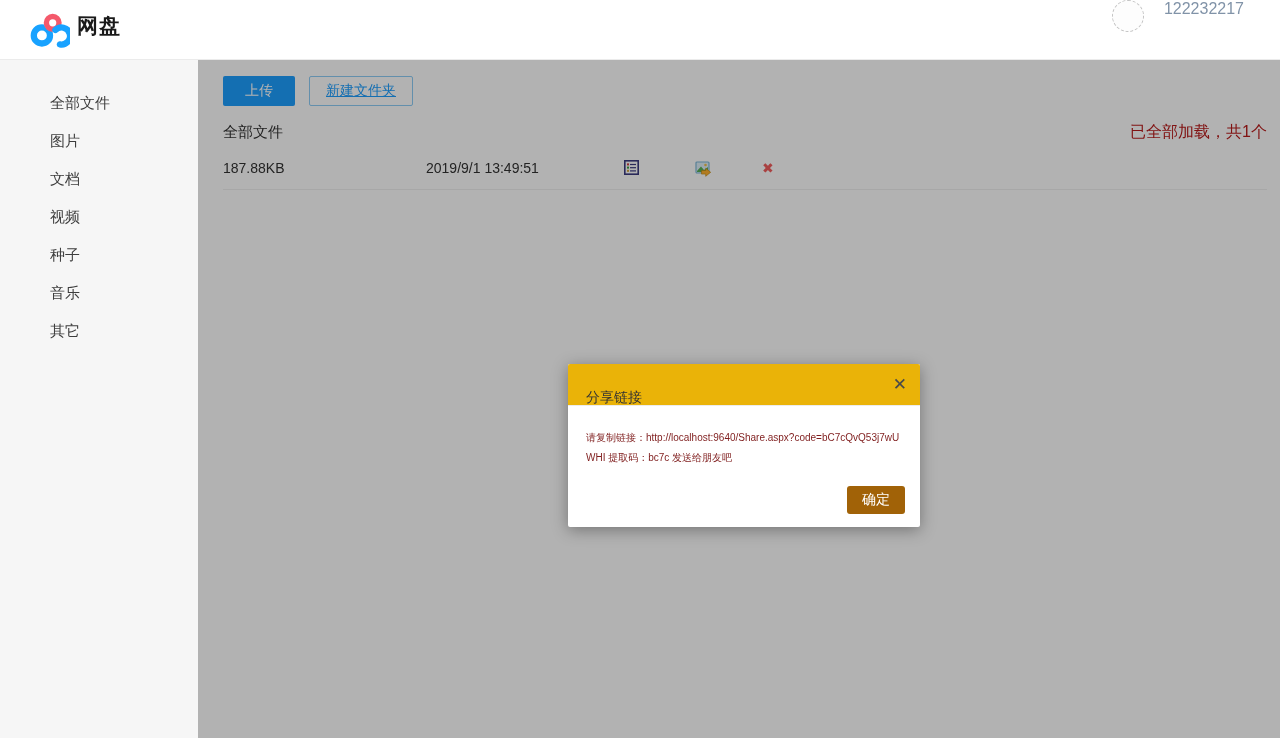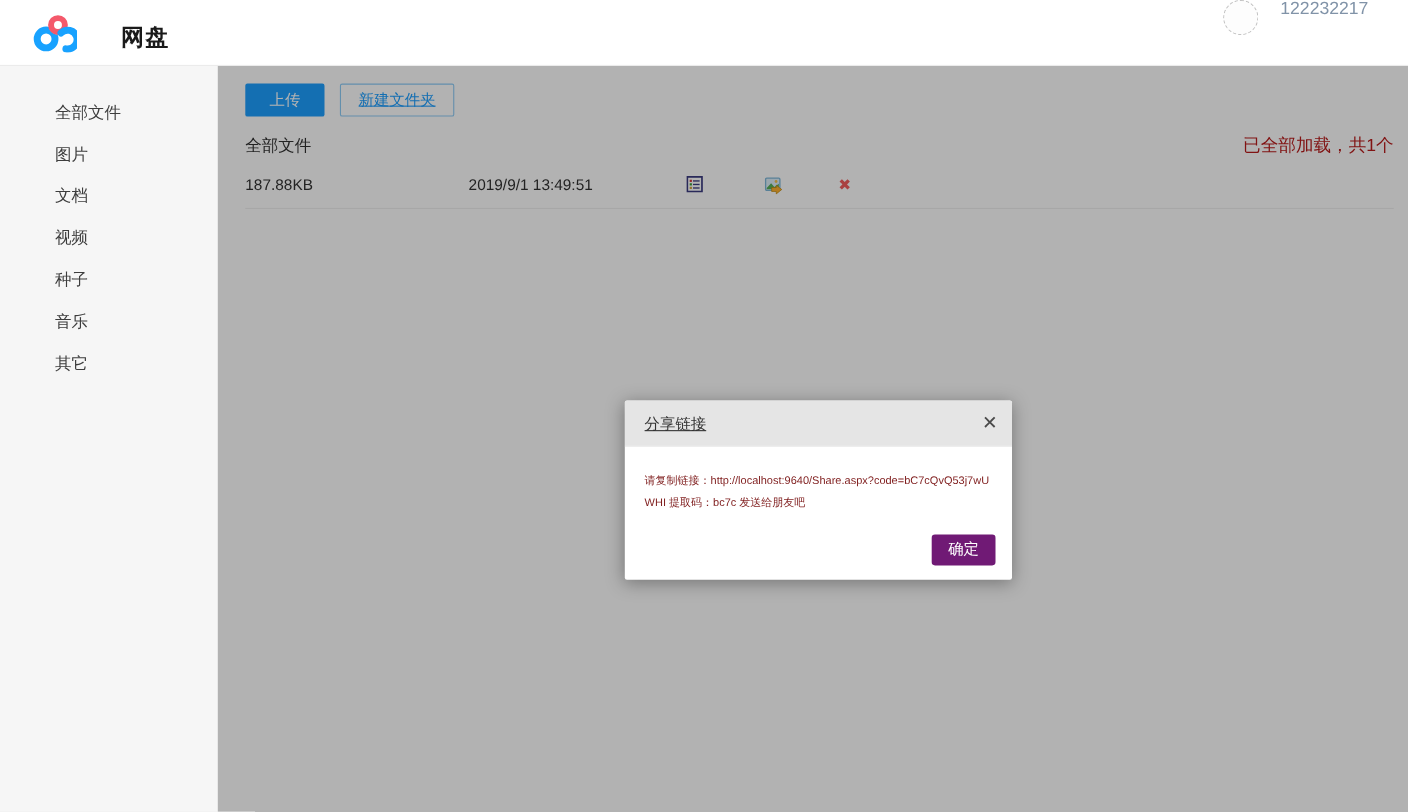--- a/index.html
+++ b/index.html
@@ -8,21 +8,21 @@
     font-family: "Liberation Sans", "DejaVu Sans", sans-serif;
     background:#fff; position:relative; overflow:hidden; color:#333;
   }
 
   
   .topbar {
     position:absolute; left:0; top:0; width:1280px; height:60px;
     background:#fff; border-bottom:1px solid #ebebeb;
     display:flex; align-items:center; padding-left:30px; z-index:2;
   }
-  .logo-wrap { display:flex; align-items:flex-end;gap:33px; }
+  .logo-wrap { display:flex; align-items:flex-start; }
   .logo-svg { width:40px; height:36px; display:block; }
   .app-title { font-size:21px; font-weight:700; color:#1a1a1a; margin-left:7px; letter-spacing:1px; }
   .user-area {
     position:absolute; right:36px; top:0; height:60px;
     display:flex; gap:20px;
   }
   .avatar {
     width:32px; height:32px; border-radius:50%;
     border:1px dashed #c3c3c3; background:#fdfdfd;
   }
@@ -84,36 +84,36 @@
   .overlay {
     position:absolute; left:198px; top:60px; right:0; bottom:0;
     background:rgba(0,0,0,0.30); z-index:5;
   }
   .modal {
     position:absolute; left:568px; top:364px; width:352px;
     background:#fff; z-index:10; border-radius:2px; overflow:hidden;
     box-shadow:0 3px 16px rgba(0,0,0,0.35);
   }
   .modal-head {
-    height:42px; line-height:42px; background:#e5e5e5;
-    border-bottom:1px solid #ececec; padding:0 18px;
-    font-size:14px; color:#333; position:relative;text-decoration:underline;
+    height:42px; line-height:42px; background:#eab308;
+    border-bottom:1px solid #ececec; padding:12px 18px;
+    font-size:14px; color:#333; position:relative;
   }
   .modal-close {
     position:absolute; right:13px; top:0; height:42px; line-height:42px;
     font-size:17px; color:#4a4a4a; cursor:pointer; background:none; border:none;
     font-family:inherit;
   }
   .modal-body {
     padding:22px 18px 18px; font-size:10px; line-height:20px; color:#7f1d1d;
     word-break:break-all;
   }
   .modal-foot { padding:0 15px 13px; text-align:right; }
   .btn-confirm {
-    background:#701a75; color:#fff; border:none; border-radius:3px;
+    background:#a16207; color:#fff; border:none; border-radius:3px;
     height:28px; padding:0 15px; font-size:14px; cursor:pointer;
     font-family:inherit;
   }
 </style>
 </head>
 <body>
 
 <div class="topbar">
   <div class="logo-wrap">
     <span>

